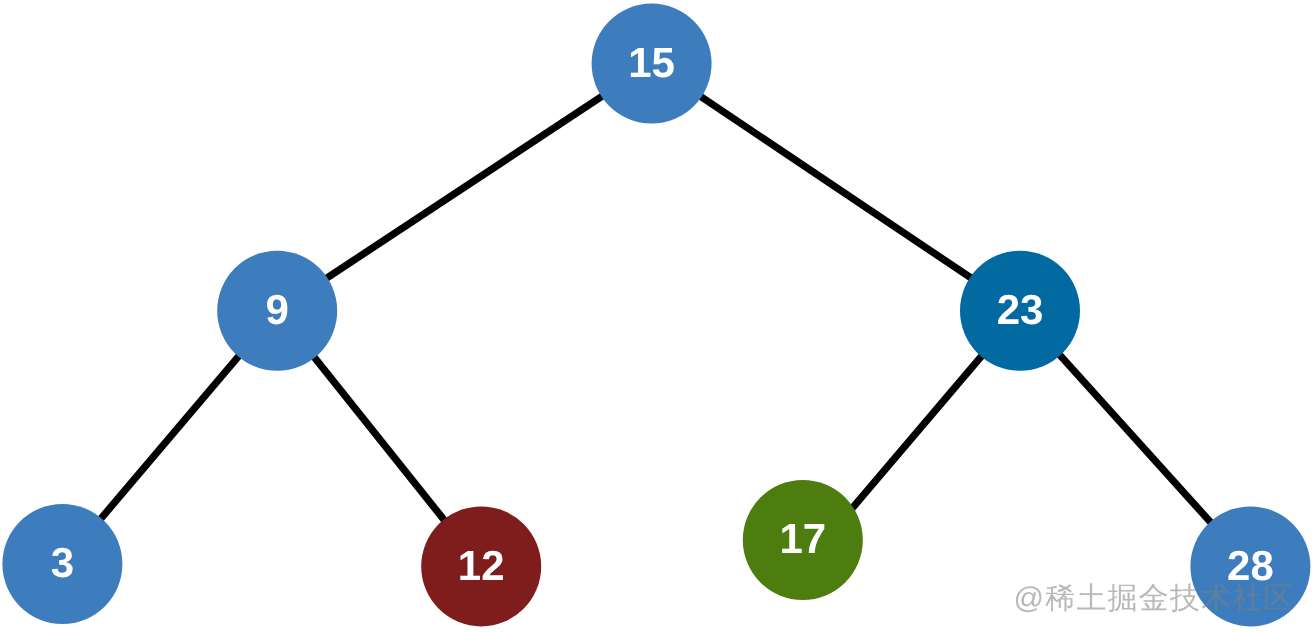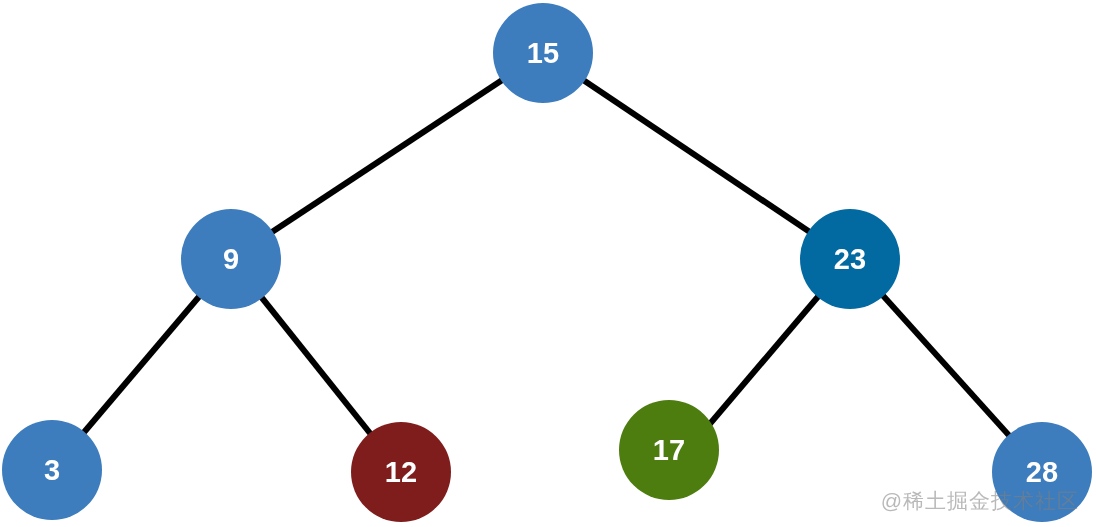--- a/index.html
+++ b/index.html
@@ -24,30 +24,30 @@
   .tree-node {
     position: absolute;
     width: 100px;
     height: 100px;
     border-radius: 50%;
     background: #3d7cbd;
     color: #ffffff;
     display: flex;
     align-items: center;
     justify-content: center;
-    font-size: 29px;
+    font-size: 35px;
     font-weight: 600;
     z-index: 2;
     user-select: none;
   }
   .watermark {
     position: absolute;
     right: 17px;
     bottom: 12px;
-    font-size: 21px;
+    font-size: 25px;
     color: rgba(128, 128, 128, 0.55);
     letter-spacing: 1px;
     z-index: 3;
     user-select: none;
   }
 </style>
 </head>
 <body>
 
 <div id="stage">

